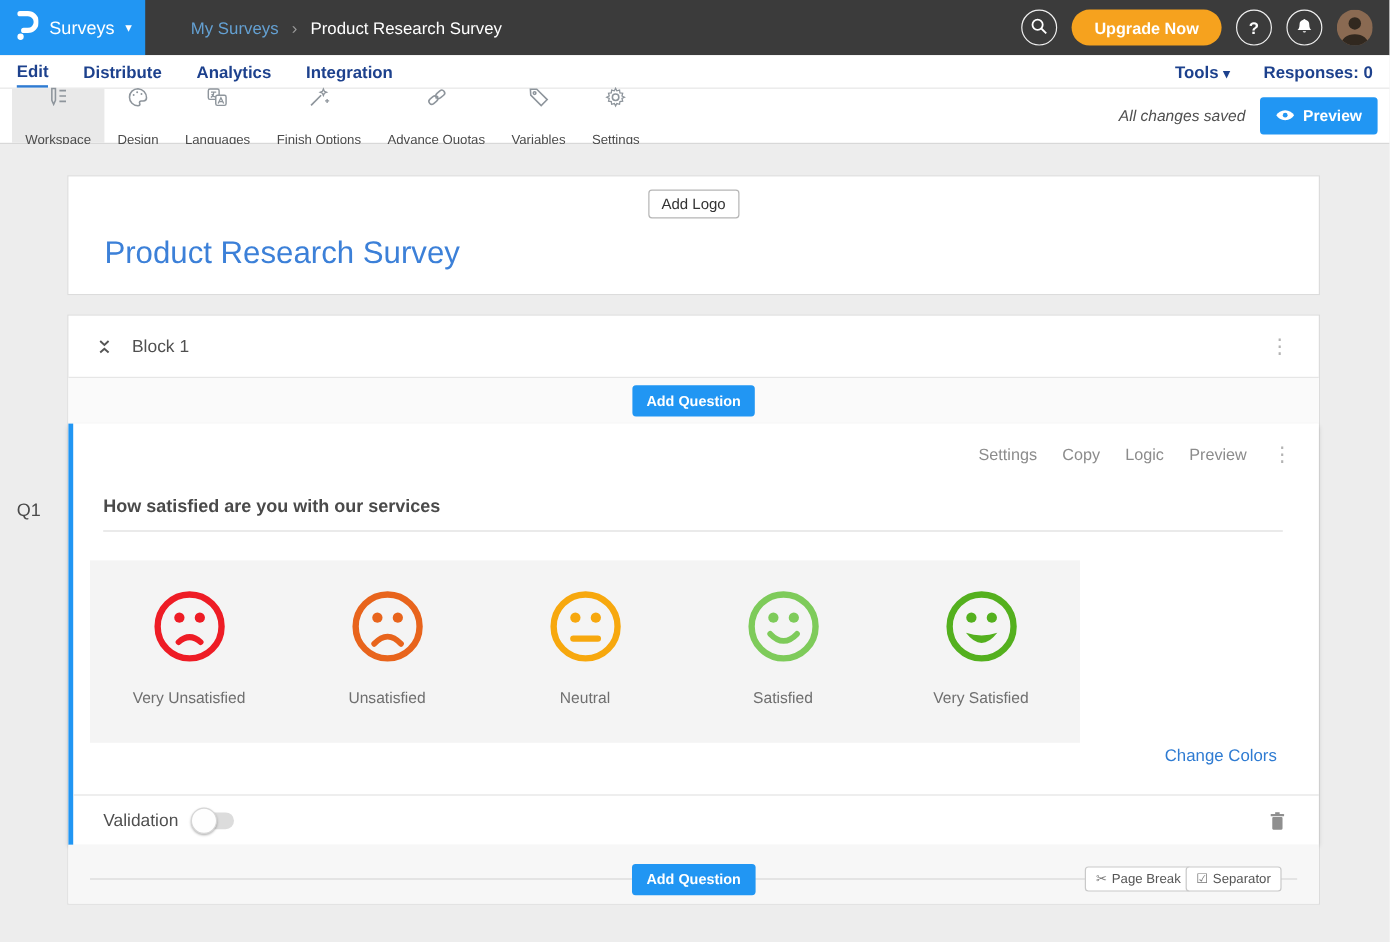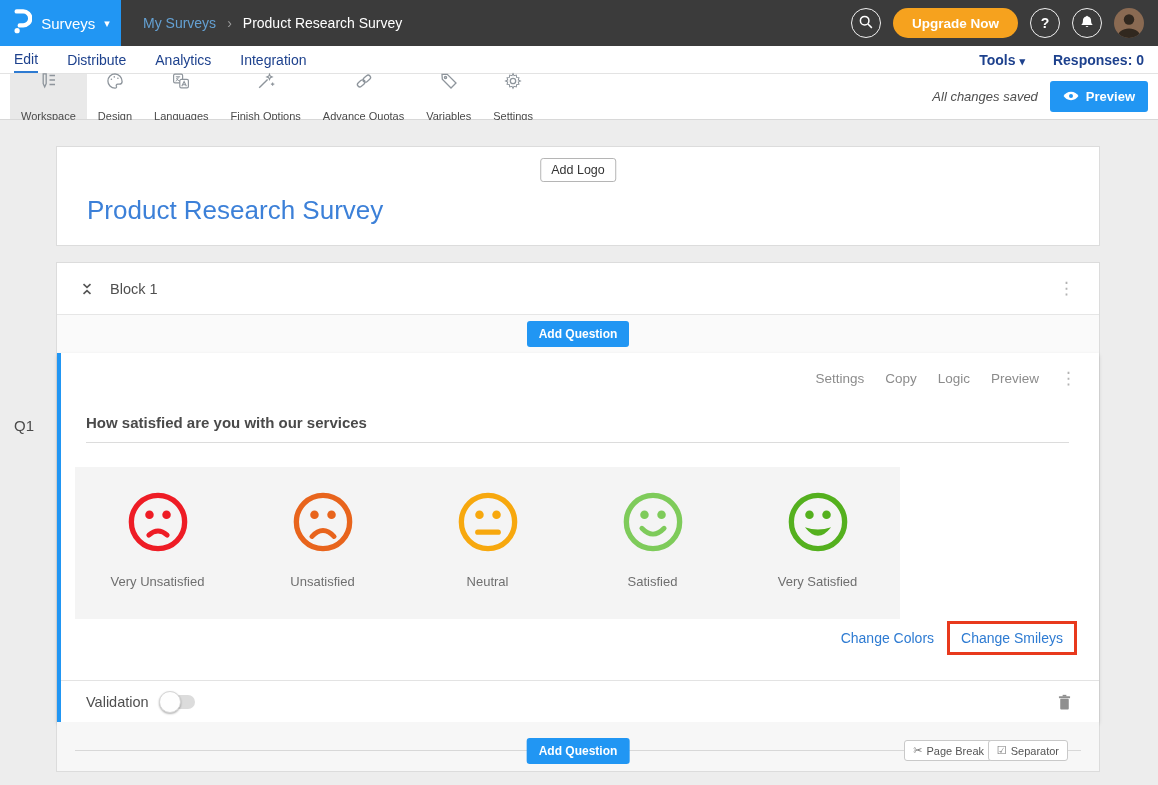--- a/index.html
+++ b/index.html
@@ -7,35 +7,35 @@
   body {
     width:1158px; height:785px; position:relative; overflow:hidden;
     background:#ededed; font-family:"Liberation Sans", sans-serif;
   }
 
   
   .topbar { position:absolute; top:0; left:0; right:0; height:46px; background:#3b3b3b; display:flex; align-items:center; }
   .logo-box { width:121px; height:46px; background:#2196f3; display:flex; align-items:center; justify-content:center; gap:9px; cursor:pointer; }
   .menu-label { color:#fff; font-size:15px; }
   .caret { color:#fff; font-size:11px; }
-  .breadcrumb { display:flex; align-items:center; gap:11px; margin-left:22px; font-size:14px; }
+  .breadcrumb { display:flex; align-items:center; gap:11px; margin-left:38px; font-size:14px; }
   .crumb-parent { color:#64a0d2; cursor:pointer; }
   .crumb-sep { color:#9a9a9a; font-size:14px; }
   .crumb-current { color:#fff; }
   .top-right { margin-left:auto; display:flex; align-items:center; gap:12px; padding-right:14px; }
   .circle-btn { width:30px; height:30px; border-radius:50%; border:1.5px solid rgba(255,255,255,.92);
     display:flex; align-items:center; justify-content:center; color:#fff; font-weight:bold; font-size:14px; cursor:pointer; }
   .upgrade-btn { height:30px; border-radius:15px; background:#f6a21e; color:#fff; font-weight:bold; font-size:13.5px;
     display:flex; align-items:center; padding:0 19px; border:none; cursor:pointer; font-family:inherit; }
   .avatar { width:30px; height:30px; border-radius:50%; overflow:hidden; cursor:pointer; }
 
   
   .navbar { position:absolute; top:46px; left:0; right:0; height:28px; background:#fff; border-bottom:1px solid #e3e3e3;
     display:flex; align-items:center; padding:0 14px; }
-  .nav-tab { font-size:14px; font-weight:normal; color:#1d418d; margin-right:29px; cursor:pointer; line-height:24px; }
+  .nav-tab { font-size:14px; font-weight:bold; color:#1d418d; margin-right:29px; cursor:pointer; line-height:24px; }
   .nav-tab.active { border-bottom:2px solid #2e7bd2; }
   .nav-right { margin-left:auto; display:flex; align-items:center; gap:28px; }
   .tools-btn, .responses { font-size:14px; font-weight:bold; color:#1d418d; cursor:pointer; }
   .tools-btn .caret { color:#1d418d; }
 
   
   .toolbar { position:absolute; top:74px; left:0; right:0; height:46px; background:#fff; border-bottom:1px solid #d8d8d8;
     display:flex; align-items:stretch; padding-left:10px; }
   .tool { display:flex; flex-direction:column; align-items:center; justify-content:center; gap:15px; padding:0 11px; cursor:pointer; }
   .tool.active { background:#e9e9e9; }
@@ -305,23 +305,20 @@
                 <circle cx="23.2" cy="24.5" r="4.4" fill="#54b01e"></circle>
                 <circle cx="40.8" cy="24.5" r="4.4" fill="#54b01e"></circle>
                 <path d="M18.5 37.5 Q32 42 45.5 37.5 Q32 55 18.5 37.5 Z" fill="#54b01e"></path>
               </svg></div>
           <div class="smiley-label">Very Satisfied</div>
         </div>
       </div>
 
       <div class="links-row">
         <span class="change-colors">Change Colors</span>
-        <span class="smileys-highlight">
-          <span class="change-smileys">Change Smileys</span>
-        </span>
       </div>
 
       <div class="validation-row">
         <span class="validation-label">Validation</span>
         <span class="toggle">
             <span class="toggle-knob"></span>
           </span>
         <span class="trash-btn">
           <svg viewBox="0 0 14 17" width="13" height="16">
               <rect x="2.4" y="5" width="9.2" height="11.5" rx="1" fill="#8f8f8f"></rect>

